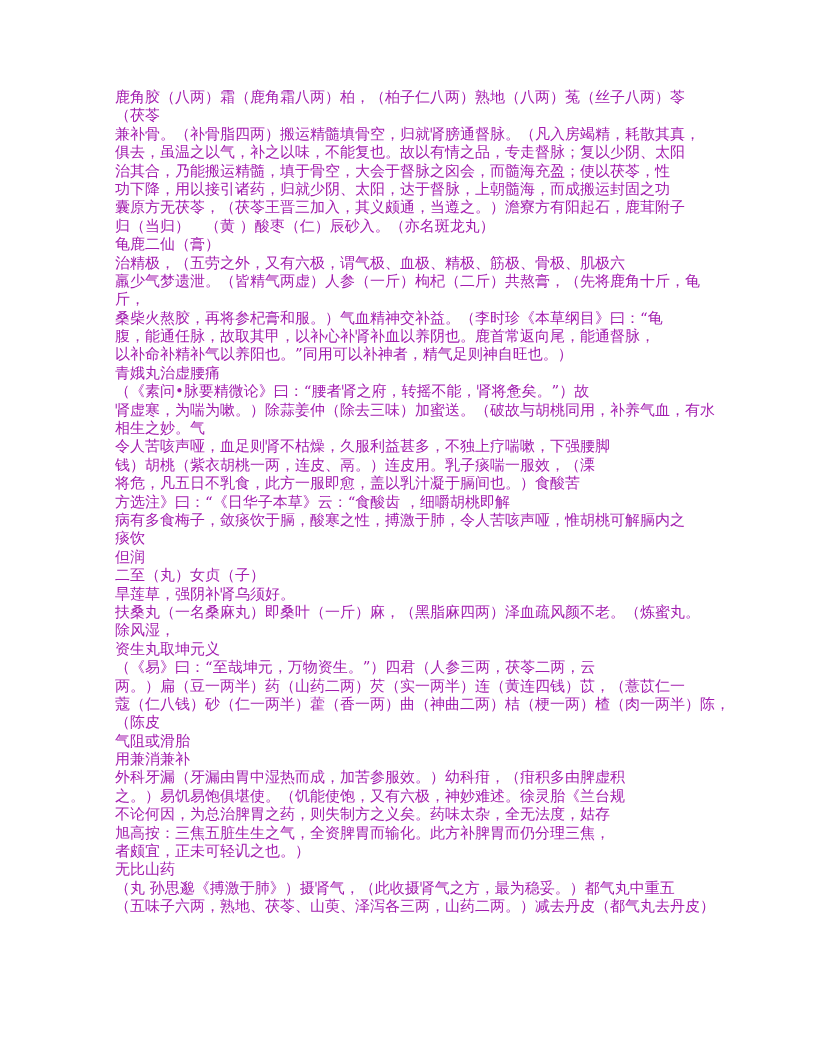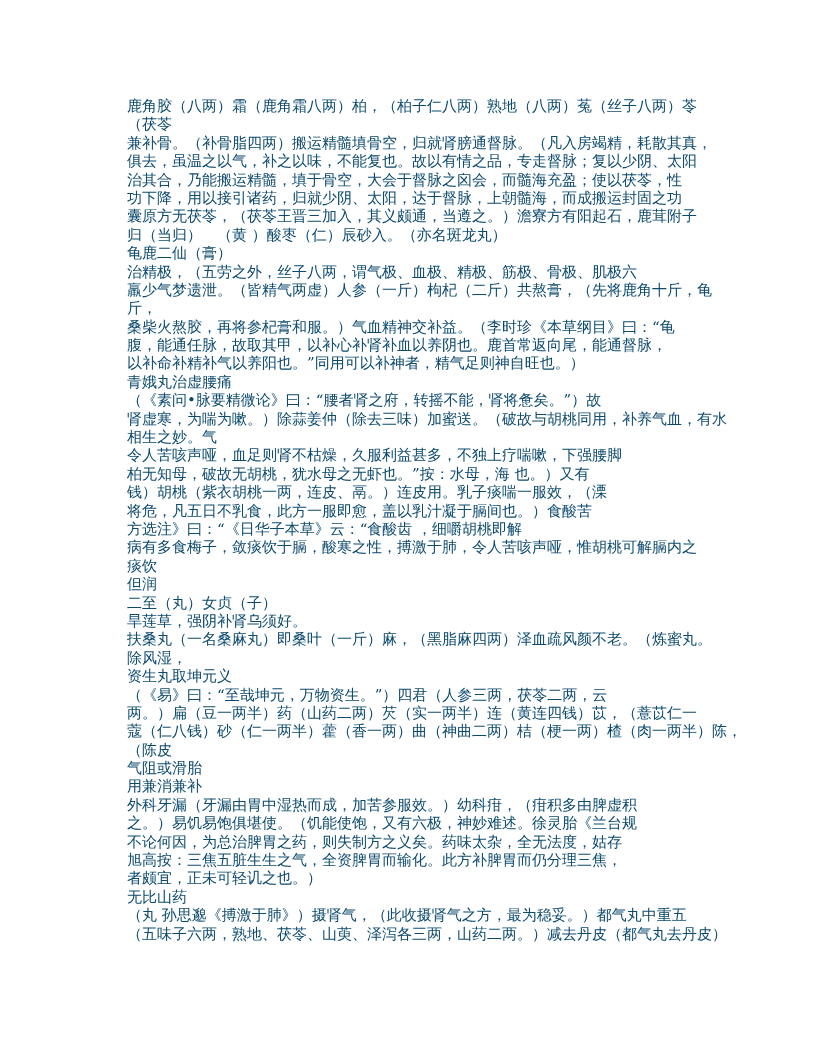--- a/index.html
+++ b/index.html
@@ -10,60 +10,58 @@
   .page {
     position: relative;
     width: 816px;
     height: 1056px;
     background: #ffffff;
     overflow: hidden;
   }
   .text-block {
     position: absolute;
     left: 115px;
-    top: 97px;
+    top: 88px;
     width: 612px;
     font-family: "DejaVu Serif", "Liberation Serif", serif;
     font-size: 15px;
     line-height: 18.4px;
-    color: #0c4a6e;
+    color: #a21caf;
     text-rendering: optimizeLegibility;
-    margin-left: 12px;
   }
   .line {
     white-space: pre;
     height: 18.4px;
   }
 </style>
 </head>
 <body>
 
 <div class="page">
   <div class="text-block">
       <div class="line">鹿角胶（八两）霜（鹿角霜八两）柏，（柏子仁八两）熟地（八两）菟（丝子八两）苓</div>
       <div class="line">（茯苓</div>
       <div class="line">兼补骨。（补骨脂四两）搬运精髓填骨空，归就肾膀通督脉。（凡入房竭精，耗散其真，</div>
       <div class="line">俱去，虽温之以气，补之以味，不能复也。故以有情之品，专走督脉；复以少阴、太阳</div>
       <div class="line">治其合，乃能搬运精髓，填于骨空，大会于督脉之囟会，而髓海充盈；使以茯苓，性</div>
       <div class="line">功下降，用以接引诸药，归就少阴、太阳，达于督脉，上朝髓海，而成搬运封固之功</div>
       <div class="line">囊原方无茯苓，（茯苓王晋三加入，其义颇通，当遵之。）澹寮方有阳起石，鹿茸附子</div>
       <div class="line">归（当归）　（黄 ）酸枣（仁）辰砂入。（亦名斑龙丸）</div>
       <div class="line">龟鹿二仙（膏）</div>
-      <div class="line">治精极，（五劳之外，丝子八两，谓气极、血极、精极、筋极、骨极、肌极六</div>
+      <div class="line">治精极，（五劳之外，又有六极，谓气极、血极、精极、筋极、骨极、肌极六</div>
       <div class="line">羸少气梦遗泄。（皆精气两虚）人参（一斤）枸杞（二斤）共熬膏，（先将鹿角十斤，龟</div>
       <div class="line">斤，</div>
       <div class="line">桑柴火熬胶，再将参杞膏和服。）气血精神交补益。（李时珍《本草纲目》曰：“龟</div>
       <div class="line">腹，能通任脉，故取其甲，以补心补肾补血以养阴也。鹿首常返向尾，能通督脉，</div>
       <div class="line">以补命补精补气以养阳也。”同用可以补神者，精气足则神自旺也。）</div>
       <div class="line">青娥丸治虚腰痛</div>
       <div class="line">（《素问•脉要精微论》曰：“腰者肾之府，转摇不能，肾将惫矣。”）故</div>
       <div class="line">肾虚寒，为喘为嗽。）除蒜姜仲（除去三味）加蜜送。（破故与胡桃同用，补养气血，有水</div>
       <div class="line">相生之妙。气</div>
       <div class="line">令人苦咳声哑，血足则肾不枯燥，久服利益甚多，不独上疗喘嗽，下强腰脚</div>
-      <div class="line">柏无知母，破故无胡桃，犹水母之无虾也。”按：水母，海 也。）又有</div>
       <div class="line">钱）胡桃（紫衣胡桃一两，连皮、鬲。）连皮用。乳子痰喘一服效，（溧</div>
       <div class="line">将危，凡五日不乳食，此方一服即愈，盖以乳汁凝于膈间也。）食酸苦</div>
       <div class="line">方选注》曰：“《日华子本草》云：“食酸齿 ，细嚼胡桃即解</div>
       <div class="line">病有多食梅子，敛痰饮于膈，酸寒之性，搏激于肺，令人苦咳声哑，惟胡桃可解膈内之</div>
       <div class="line">痰饮</div>
       <div class="line">但润</div>
       <div class="line">二至（丸）女贞（子）</div>
       <div class="line">旱莲草，强阴补肾乌须好。</div>
       <div class="line">扶桑丸（一名桑麻丸）即桑叶（一斤）麻，（黑脂麻四两）泽血疏风颜不老。（炼蜜丸。</div>
       <div class="line">除风湿，</div>

